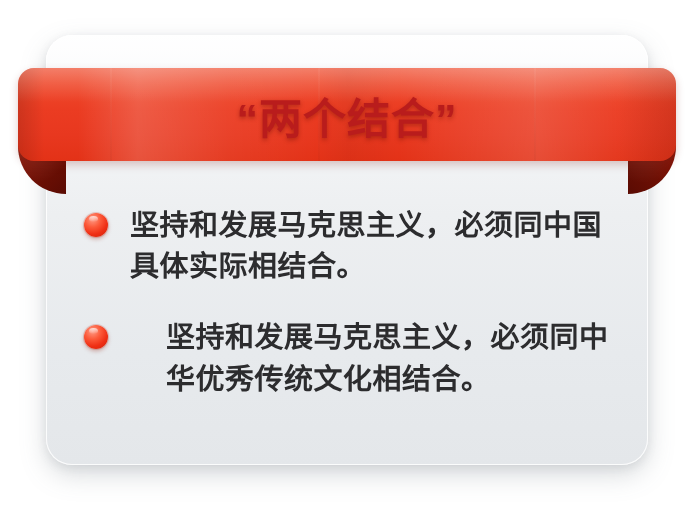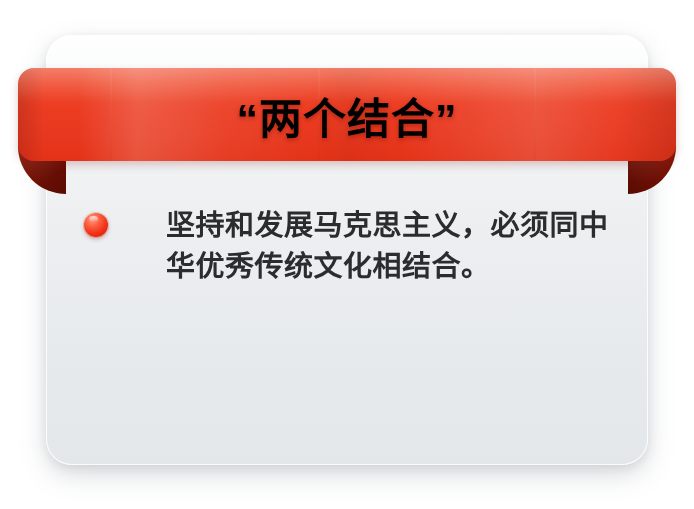--- a/index.html
+++ b/index.html
@@ -142,21 +142,21 @@
 
   .ribbon-title {
     position: absolute;
     left: 0; right: 0;
     top: 0;
     height: 93px;
     z-index: 3;
     display: flex;
     align-items: center;
     justify-content: center;
-    color: #000000;
+    color: #b91c1c;
     font-size: 43px;
     font-weight: bold;
     letter-spacing: 1px;
     text-shadow: 0 2px 4px rgba(120,18,6,0.45);
     white-space: nowrap;
   }
 
   
   .bullets {
     position: absolute;
@@ -223,20 +223,24 @@
       <div class="glow"></div>
       <div class="seam s1"></div>
       <div class="seam s2"></div>
       <div class="seam s3"></div>
     </div>
     <div class="ribbon-title">“两个结合”</div>
   </div>
 
   <div class="bullets">
 
+    <div class="bullet-row">
+      <span class="bullet-dot"></span>
+      <span class="bullet-text">坚持和发展马克思主义，必须同中国具体实际相结合。</span>
+    </div>
 
     <div class="bullet-row">
       <span class="bullet-dot"></span>
       <span class="bullet-text">坚持和发展马克思主义，必须同中华优秀传统文化相结合。</span>
     </div>
 
   </div>
 
 </div>
 

